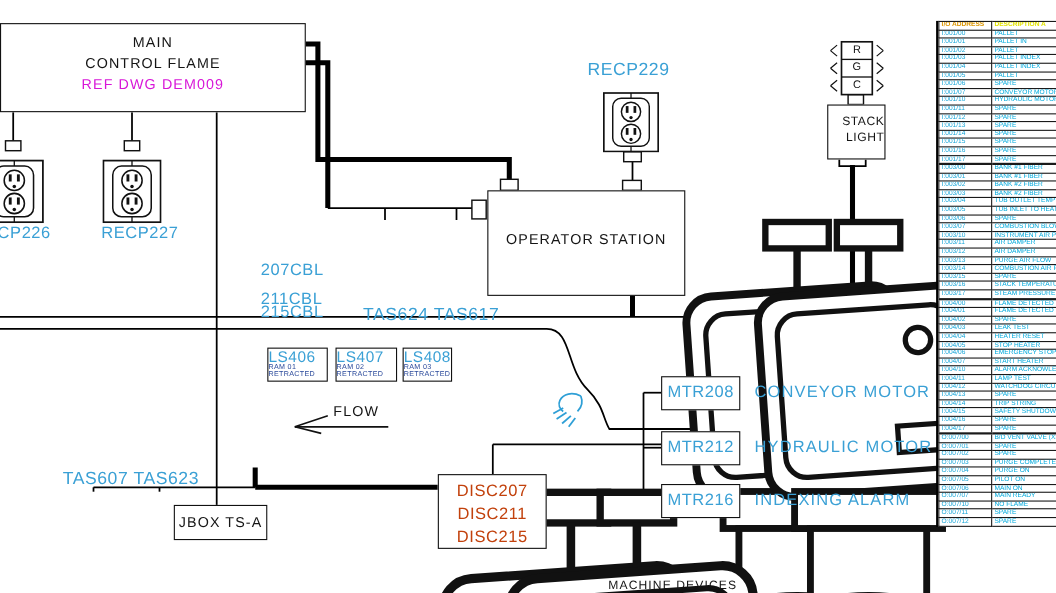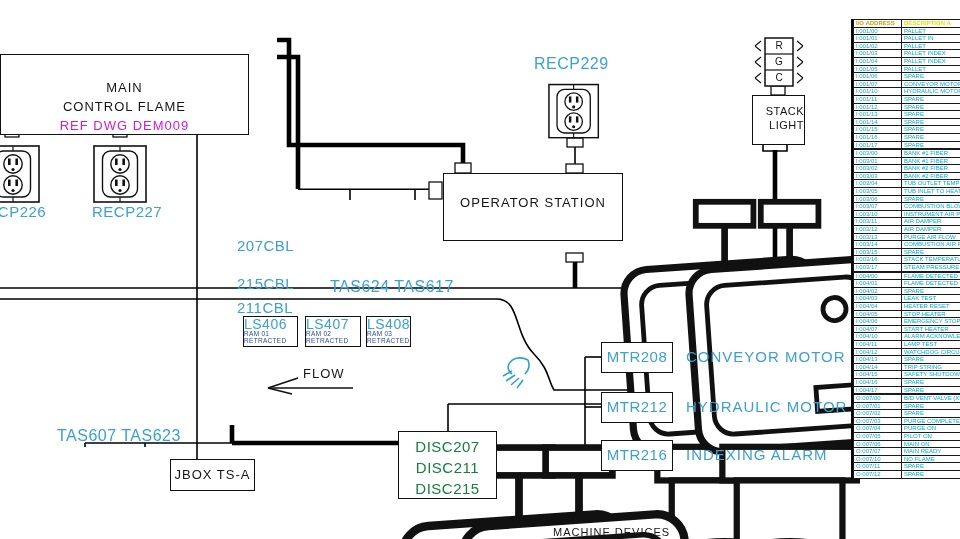--- a/index.html
+++ b/index.html
@@ -9,40 +9,40 @@
   .c-cyan{color:#3aa0d5;}
   .c-mag{color:#d816d8;}
   .c-blk{color:#151515;}
   .f16{font-size:16px;letter-spacing:.5px;}
   .f15{font-size:15px;letter-spacing:.5px;}
   .f13{font-size:13px;letter-spacing:1px;}
   .f11{font-size:11px;letter-spacing:.5px;text-align:right;}
   .obox{position:absolute;background:#fff;border:1.6px solid #111;box-sizing:border-box;}
   .center{text-align:center;}
   
-  #main-panel{left:0;top:21px;width:249px;height:81px;padding-top:25px;margin-top:33px;}
-  #op-station{left:443px;top:173px;width:180px;height:68px;padding-top:21px;}
+  #main-panel{left:0;top:21px;width:278px;height:81px;padding-top:9px;}
+  #op-station{left:443px;top:173px;width:180px;height:96px;padding-top:36px;}
   
   #stack-box{left:752px;top:95px;width:53px;height:50px;padding-top:8px;}
   .stack-cell{position:absolute;left:0;width:28px;height:16px;text-align:center;
     font-size:10px;color:#111;line-height:16px;}
   #stack-cells{position:absolute;left:765px;top:38px;width:28px;height:48px;}
   
   .ls-box{position:absolute;top:316px;height:31px;background:#fff;border:1.4px solid #111;
     box-sizing:border-box;text-align:left;padding-top:1px;}
   .ls-tag{font-size:14px;color:#3aa0d5;letter-spacing:.5px;line-height:13px;}
   .ls-sub{font-size:6.5px;color:#2b4a9b;line-height:6.5px;letter-spacing:.3px;}
   
   .mtr-box{position:absolute;left:601px;width:72px;height:31px;background:#fff;border:1.5px solid #111;
     box-sizing:border-box;text-align:center;font-size:15px;color:#3aa0d5;line-height:28px;letter-spacing:.5px;}
   .mtr-name{position:absolute;left:686px;font-size:15px;color:#3aa0d5;letter-spacing:1px;white-space:nowrap;}
   
   #disc-box{left:398px;top:431px;width:99px;height:68px;padding-top:4px;text-align:center;}
-  .disc-line{font-size:15px;color:#15803d;line-height:21px;letter-spacing:.5px;}
-  #jbox{left:170px;top:459px;width:85px;height:32px;line-height:29px;text-align:center;
+  .disc-line{font-size:15px;color:#c2410c;line-height:21px;letter-spacing:.5px;}
+  #jbox{left:158px;top:459px;width:85px;height:32px;line-height:29px;text-align:center;
     font-size:13px;color:#161616;letter-spacing:1px;}
   
   #io-wrap{position:absolute;left:851px;top:19px;width:120px;border-left:2px solid #000;}
   table.io{border-collapse:collapse;table-layout:fixed;width:120px;background:#fff;}
   table.io td,table.io th{border:1px solid #1a1a1a;font-size:6px;line-height:6.6px;height:6.6px;
     padding:0 2px;overflow:hidden;white-space:nowrap;text-align:left;font-weight:normal;}
   table.io th{font-weight:bold;}
   td.addr{width:43px;color:#18a6d8;}
   td.desc{width:70px;color:#00a9dc;}
   th.h1{width:43px;color:#dc9600;}
@@ -187,21 +187,21 @@
       <div class="stack-cell" style="top: 0px;">R</div>
       <div class="stack-cell" style="top: 16px;">G</div>
       <div class="stack-cell" style="top: 32px;">C</div>
     </div>
   <div class="obox center" id="stack-box">
     <div class="f11 c-blk" style="line-height:14px">STACK LIGHT</div>
   </div>
 
   <div id="cable-labels">
       <div class="lbl f15 c-cyan" style="left: 237px; top: 238px;">207CBL</div>
-      <div class="lbl f15 c-cyan" style="left: 237px; top: 264px; margin-top: 36px;">211CBL</div>
+      <div class="lbl f15 c-cyan" style="left: 237px; top: 264px;">211CBL</div>
       <div class="lbl f15 c-cyan" style="left: 237px; top: 276px;">215CBL</div>
     </div>
 
   <div class="lbl f16 c-cyan" style="left:330px;top:279px">TAS624 TAS617</div>
   <div class="lbl f16 c-cyan" style="left:57px;top:428px">TAS607 TAS623</div>
 
   <div id="ls-row">
       <div class="ls-box" style="left: 243px; width: 55px;">
         <div class="ls-tag">LS406</div>
         <div class="ls-sub">RAM  01</div>

